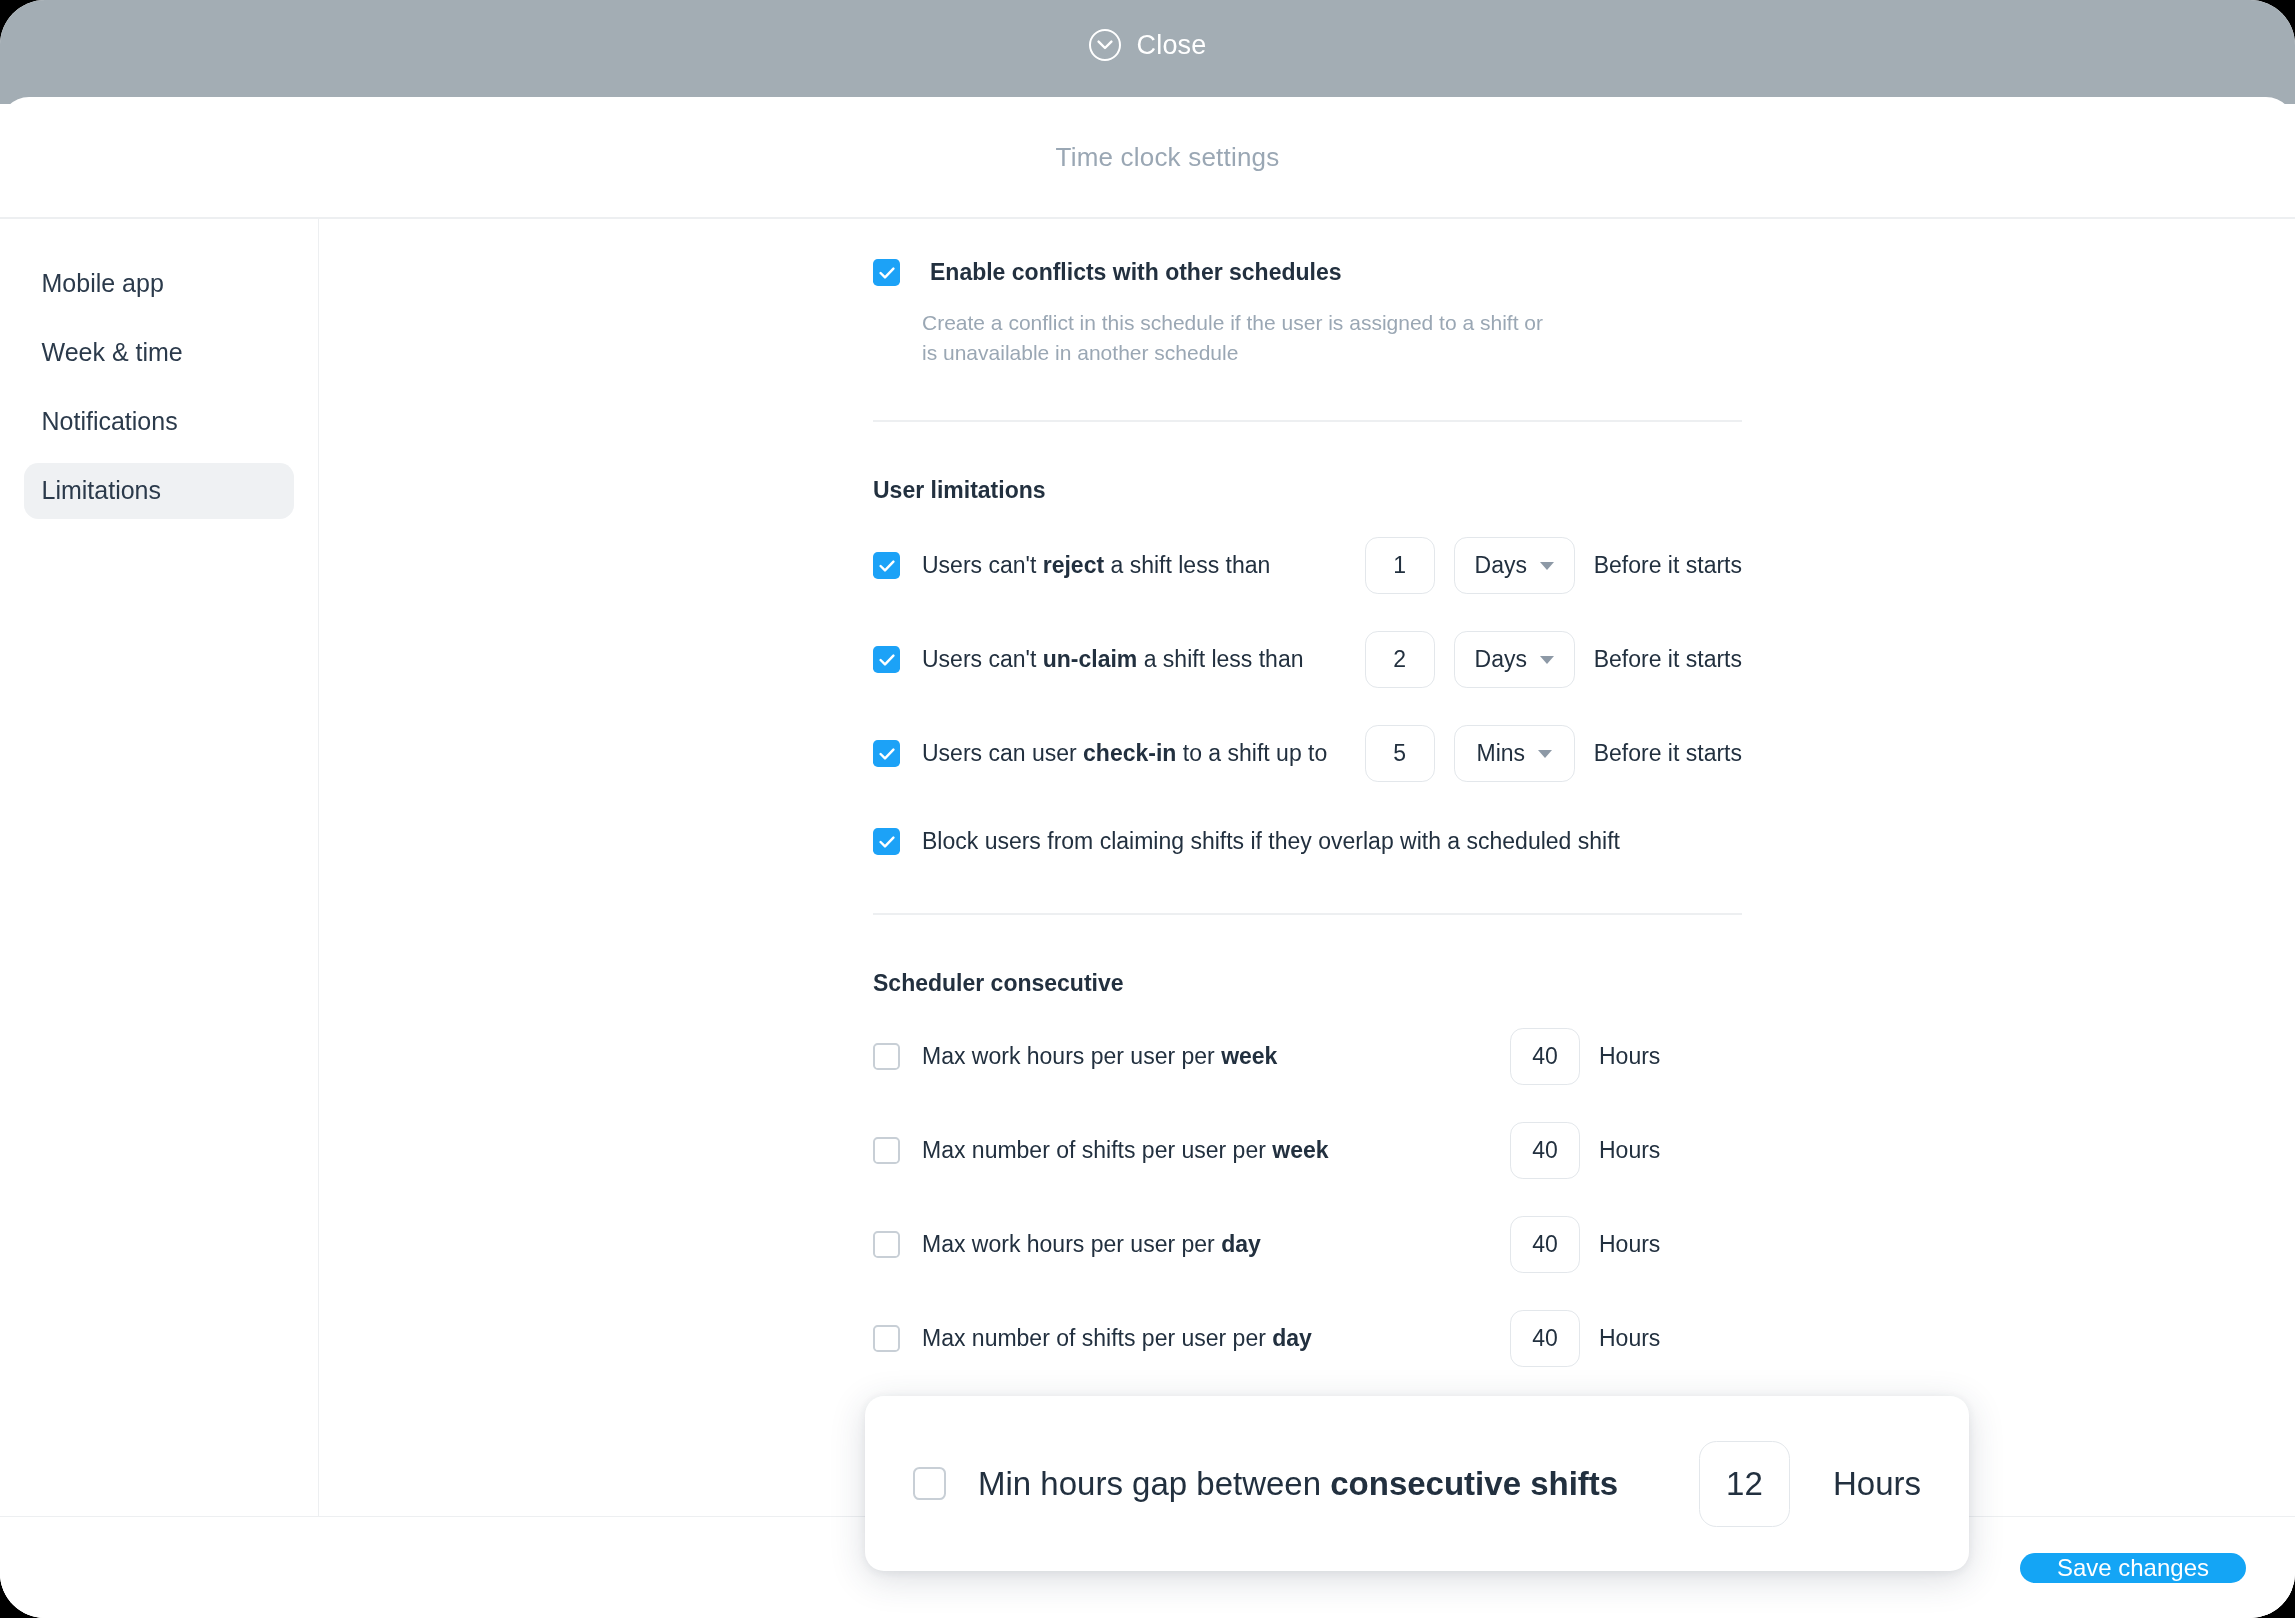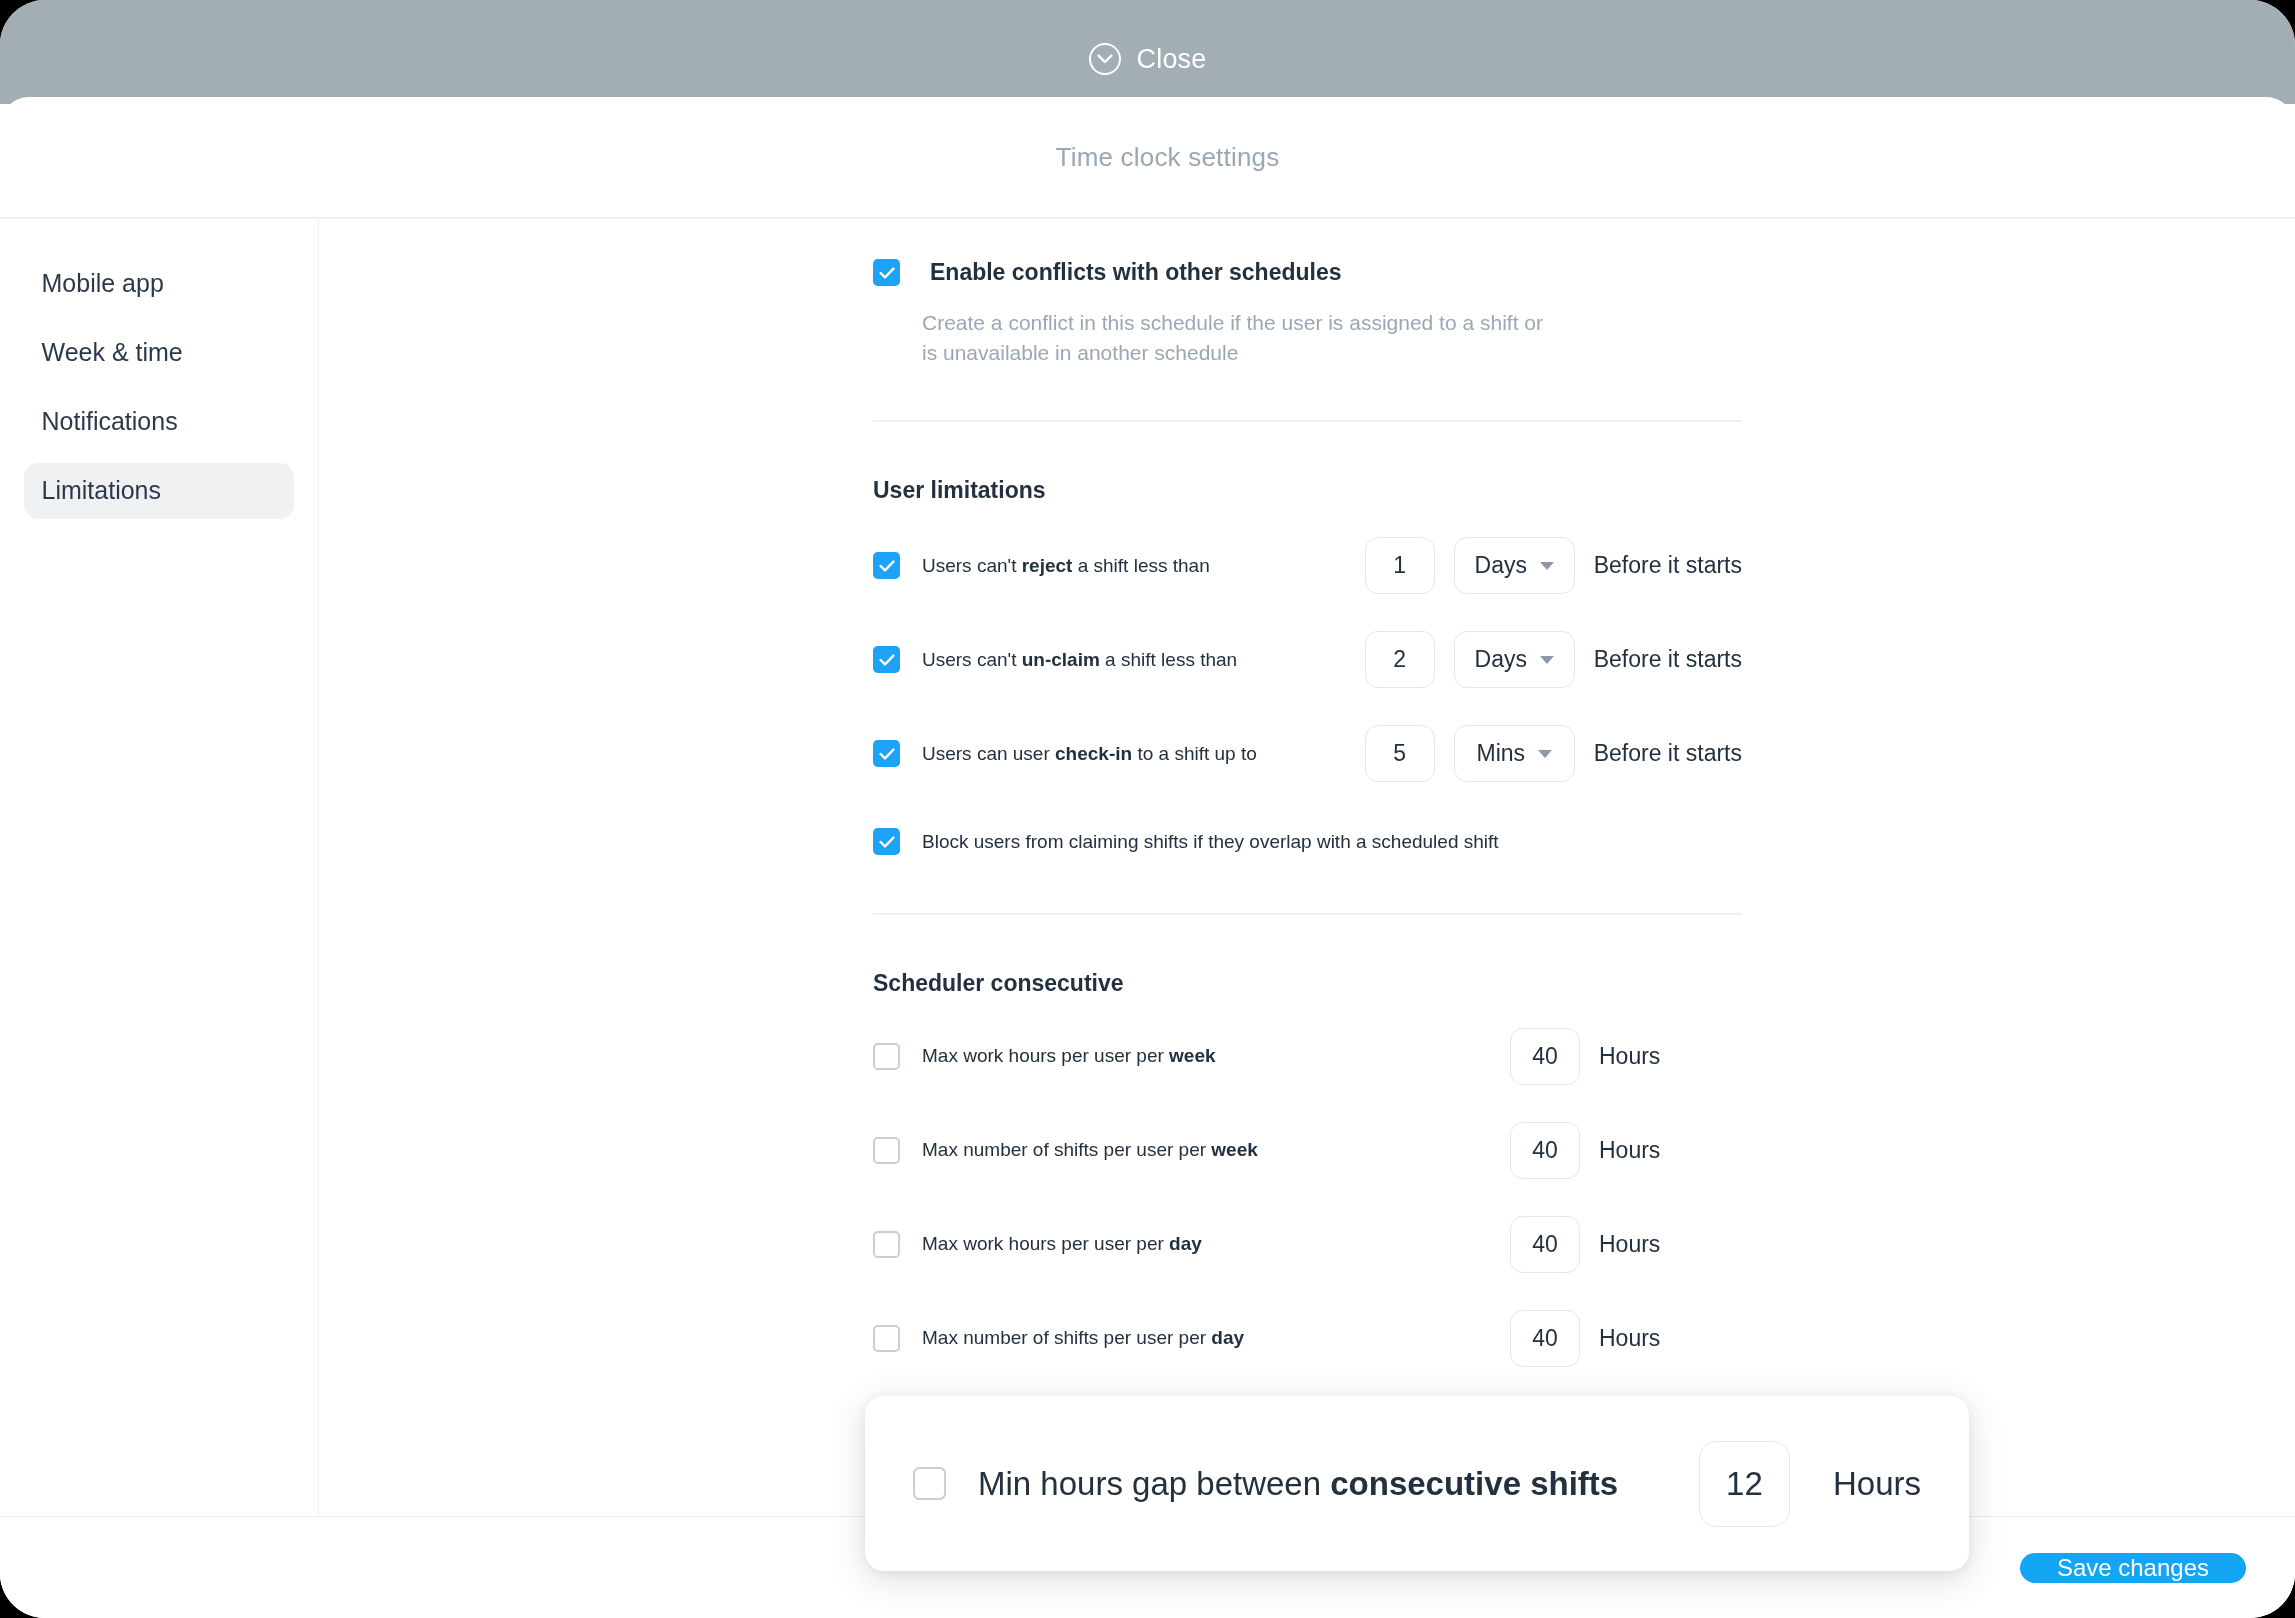--- a/index.html
+++ b/index.html
@@ -24,21 +24,21 @@
 
   
   .backdrop {
     position: absolute;
     top: 0; left: 0; right: 0;
     height: 104px;
     background: #a3adb4;
   }
   .close-btn {
     position: absolute;
-    top: 43px;
+    top: 29px;
     left: 50%;
     transform: translateX(-50%);
     display: flex;
     align-items: center;
     gap: 16px;
     cursor: pointer;
     user-select: none;
   }
   .close-circle {
     width: 32px; height: 32px;
@@ -139,21 +139,21 @@
     align-items: center;
     justify-content: center;
     cursor: pointer;
   }
   .cb.on { background: #1ca2f7; border: none; }
   .cb.off { background: #ffffff; border: 2.4px solid #c8cfd6; }
   .cb svg { display: block; }
 
   .lbl {
     color: #22303f;
-    font-size: 19px;
+    font-size: 23px;
     line-height: 1.25;
     white-space: nowrap;
   }
   .lbl b { font-weight: bold; }
   .lbl.strong { font-weight: bold; font-size: 23px; }
 
   .sect-title {
     color: #22303f;
     font-weight: bold;
     font-size: 23px;

